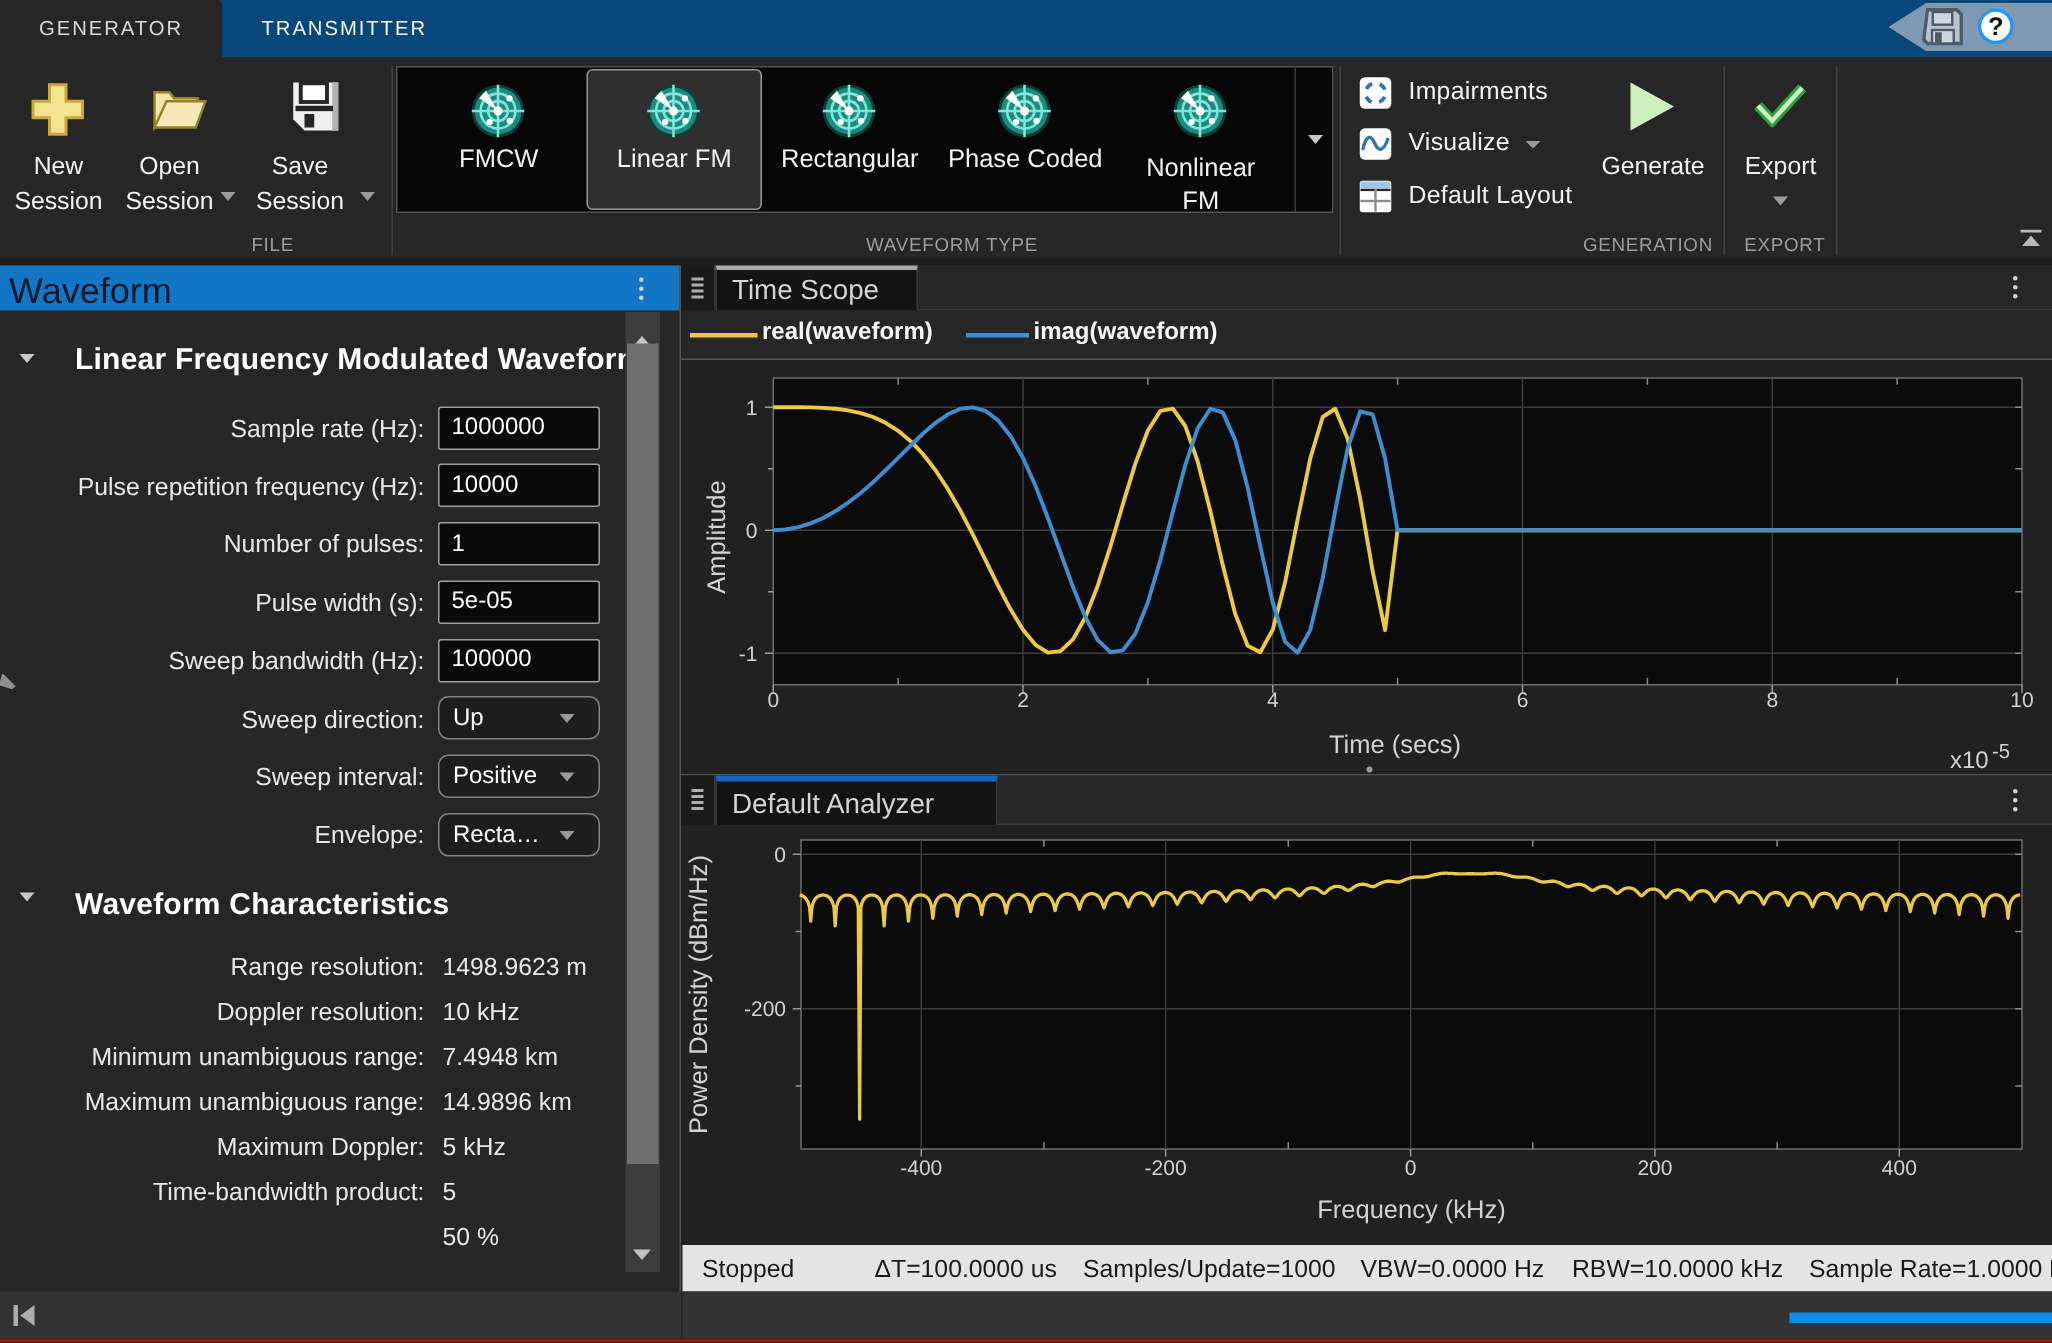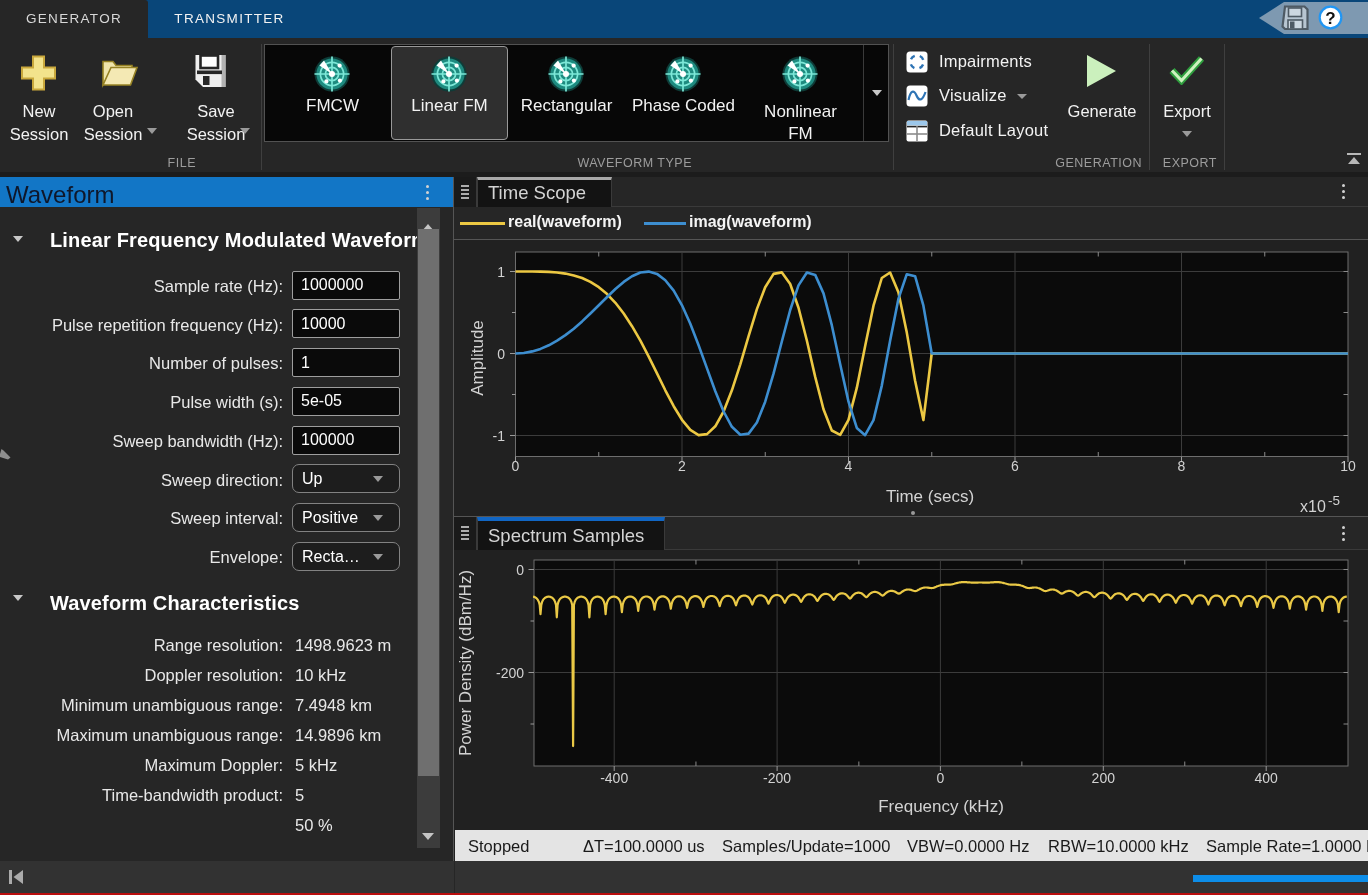--- a/index.html
+++ b/index.html
@@ -94,21 +94,21 @@
   </svg>
   <svg class="abs" style="left:194px;top:16px" width="33" height="34" viewBox="0 0 33 34">
     <path d="M1.5,1 H31.5 V33 H9 L1.5,25.5 Z" fill="#efefef"></path>
     <rect x="27.5" y="1" width="4" height="32" fill="#b2b2b2"></rect>
     <rect x="6.5" y="1.5" width="17.5" height="12.5" fill="#fff" stroke="#262626" stroke-width="2.6"></rect>
     <rect x="3" y="16.5" width="25" height="3.6" fill="#262626"></rect>
     <rect x="9" y="22" width="6.5" height="9" fill="#262626"></rect>
   </svg>
   <div class="btnlabel" style="left:2px;top:62px;width:74px">New<br>Session</div>
   <div class="btnlabel" style="left:76px;top:62px;width:74px">Open<br>Session</div>
-  <div class="btnlabel" style="left:176px;top:62px;width:80px">Save<br>Session</div>
+  <div class="btnlabel" style="left:160px;top:62px;width:80px">Save<br>Session</div>
   <span class="dda abs" style="left:147px;top:90px;border-top-width:6px;border-left-width:5px;border-right-width:5px"></span>
   <span class="dda abs" style="left:240px;top:90px;border-top-width:6px;border-left-width:5px;border-right-width:5px"></span>
   <div class="seclabel" style="left:60px;top:118px;width:136px">FILE</div>
   <div class="vsep" style="left:261px"></div>
 
   <div id="gallery">
     <div id="seltile"></div>
     <div class="galtile" style="left:9px;width:117px">
           <div class="cap">FMCW</div>
         </div>
@@ -353,21 +353,21 @@
   <div class="tabstrip" style="top:340px;height:33px;border-bottom:1px solid #3a3a3a">
     <div class="dragbox" style="height:33px">
           <div class="hbars" style="top:9px">
             <i style="top:0"></i>
             <i style="top:4px"></i>
             <i style="top:8px"></i>
             <i style="top:12px"></i>
           </div>
         </div>
     <div class="ptab" style="left:23px;width:188px;height:33px;border-top:4px solid #1166c4">
-          <div class="cap" style="top:3.5px">Spectrum Samples</div>
+          <div class="cap" style="top:3.5px">Default Analyzer</div>
         </div>
     <div class="vdots" style="left:888px;top:9px">
           <i style="top:0"></i>
           <i style="top:6px"></i>
           <i style="top:12px"></i>
         </div>
   </div>
 
   <svg class="abs" style="left:0;top:373px" width="914" height="280" viewBox="0 0 914 280">
     <rect x="80" y="10" width="814" height="206" fill="#0b0b0b" stroke="#6e6e6e" stroke-width="1"></rect>

